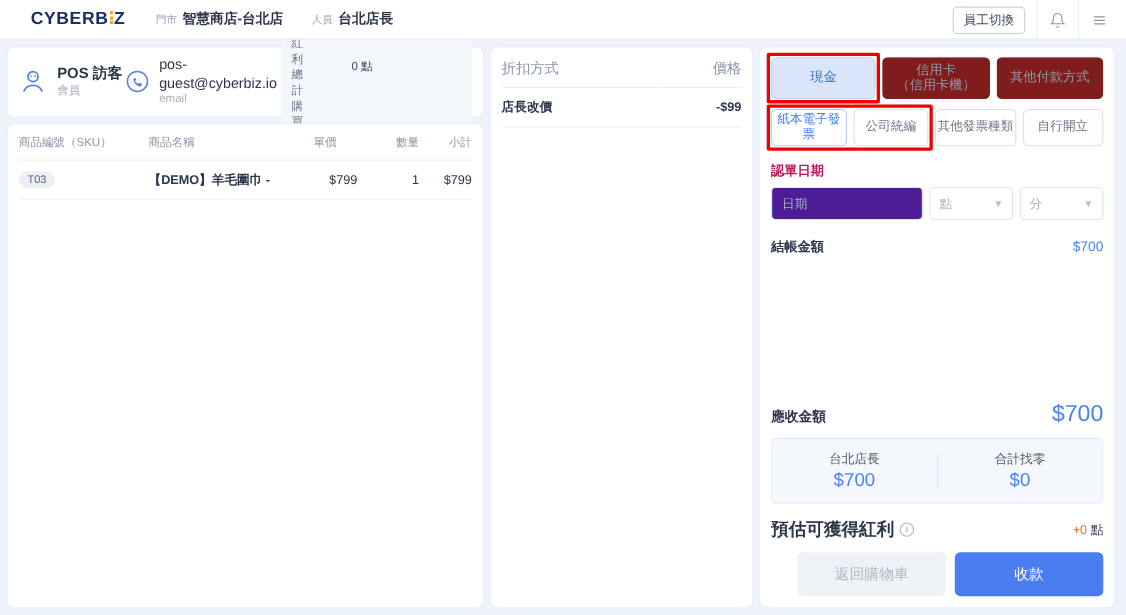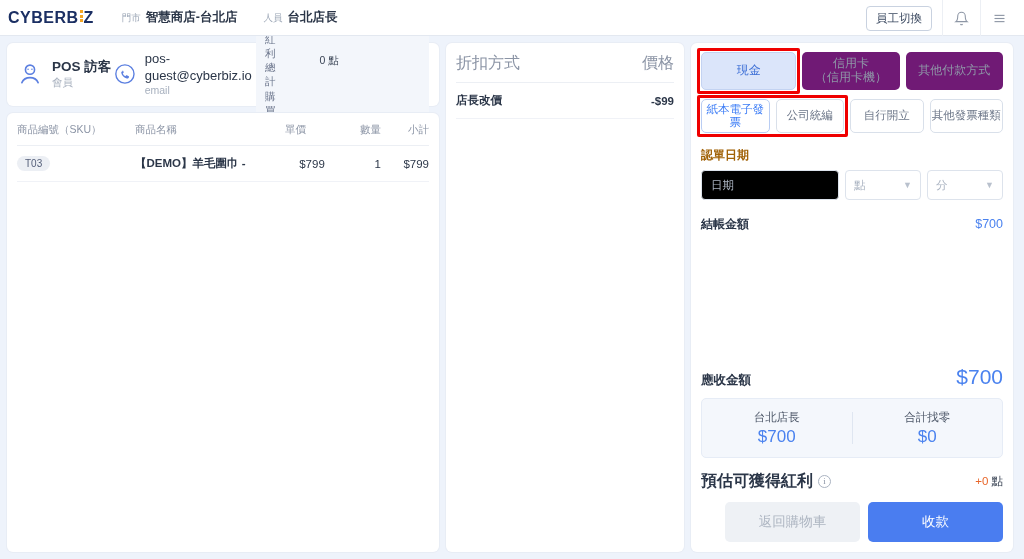--- a/index.html
+++ b/index.html
@@ -11,21 +11,21 @@
   }
 
   
   .topbar {
     height: 36px; background: #fff;
     display: flex; align-items: center;
     border-bottom: 1px solid #e3e8f0;
     position: relative;
   }
   .logo {
-    margin-left: 8px;
+    margin-left: 28px;
     font-size: 16px; font-weight: bold; letter-spacing: .5px;
     color: #1b2f63; display: flex; align-items: flex-start;
   }
   .logo .dot-i {
     display: inline-block; width: 3px; margin: 0 1px;
     position: relative; top: 0;
   }
   .logo .dot-i i {
     display: block; width: 3px; height: 3px; background: #f5a623; margin: 1.5px 0;
   }
@@ -107,42 +107,42 @@
     display: inline-block; background: #eceff4; color: #56607a;
     border-radius: 9px; padding: 2px 8px; font-size: 10px;
   }
   .pname { font-weight: bold; font-size: 11.5px; }
   .sub-amt { color: #e8443a; }
 
   
   .disc-card { height: 100%; padding: 0 10px; }
   table.dt { width: 100%; border-collapse: collapse; }
   table.dt th {
-    font-size: 16px; color: #8b94a5; font-weight: normal;
+    font-size: 13px; color: #8b94a5; font-weight: normal;
     text-align: left; padding: 10px 0 8px; border-bottom: 1px solid #eceff4; margin-left: 40px;
   }
   table.dt th.r, table.dt td.r { text-align: right; }
   table.dt td {
     font-size: 11.5px; color: #2b3648; font-weight: bold;
     padding: 10px 0; border-bottom: 1px solid #f0f2f7;
   }
   .neg { color: #e8443a; }
 
   
   .right-panel {
     height: 100%; padding: 9px 10px 10px;
     display: flex; flex-direction: column;
   }
   .seg-row { display: flex; gap: 6px; }
   .seg-row.pay { margin-bottom: 9px; }
   .seg {
     flex: 1; height: 38px; border-radius: 5px;
     display: flex; align-items: center; justify-content: center;
     text-align: center; font-size: 12px; line-height: 1.15;
-    cursor: pointer; background: #701a75; color: #8f98a8;
+    cursor: pointer; background: #7f1d1d; color: #8f98a8;
     border: 1px solid transparent;
   }
   .seg.active-fill {
     background: #dbe5fa; color: #3d6fd6;
     border: 1px solid #c3d3f2;
   }
   .seg.outline {
     background: #fff; border: 1px solid #d9e0ea; color: #6d7789;
     height: 34px; font-size: 11.5px;
   }
@@ -156,27 +156,27 @@
     border: 3px solid #ef0000; border-radius: 2px;
   }
   .hl-pair { position: relative; display: flex; gap: 6px; }
   .hl-pair::after {
     content: ""; position: absolute; pointer-events: none;
     left: -4px; top: -4px; right: -4px; bottom: -4px;
     border: 3px solid #ef0000; border-radius: 2px;
   }
 
   .sec-label {
-    font-size: 12px; color: #a16207; font-weight: bold;
+    font-size: 12px; color: #be185d; font-weight: bold;
     margin: 14px 0 6px;
   }
   .date-row { display: flex; gap: 6px; }
   .date-input {
     flex: 1; height: 30px; border: 1px solid #dde3ec; border-radius: 4px;
-    background: #000000; display: flex; align-items: center;
+    background: #4c1d95; display: flex; align-items: center;
     padding: 0 9px; font-size: 11.5px; color: #a9b2c0; cursor: text;
   }
   .sel-box {
     width: 76px; height: 30px; border: 1px solid #dde3ec; border-radius: 4px;
     background: #fff; display: flex; align-items: center;
     justify-content: space-between; padding: 0 8px;
     font-size: 11.5px; color: #a9b2c0; cursor: pointer;
   }
   .chev { color: #b9c1cd; font-size: 9px; }
 
@@ -368,22 +368,22 @@
 （信用卡機）</span>
         </div>
         <div class="seg">其他付款方式</div>
       </div>
 
       <div class="seg-row">
         <div class="hl-pair" style="flex:2;">
           <div class="seg outline sel" style="flex:1;">紙本電子發票</div>
           <div class="seg outline" style="flex:1;">公司統編</div>
         </div>
+        <div class="seg outline" style="flex:1;">其他發票種類</div>
         <div class="seg outline" style="flex:1;">自行開立</div>
-        <div class="seg outline" style="flex:1;">其他發票種類</div>
       </div>
 
       <div class="sec-label">認單日期</div>
       <div class="date-row">
         <div class="date-input">日期</div>
         <div class="sel-box">
           <span>點</span>
           <span class="chev">▼</span>
         </div>
         <div class="sel-box">

